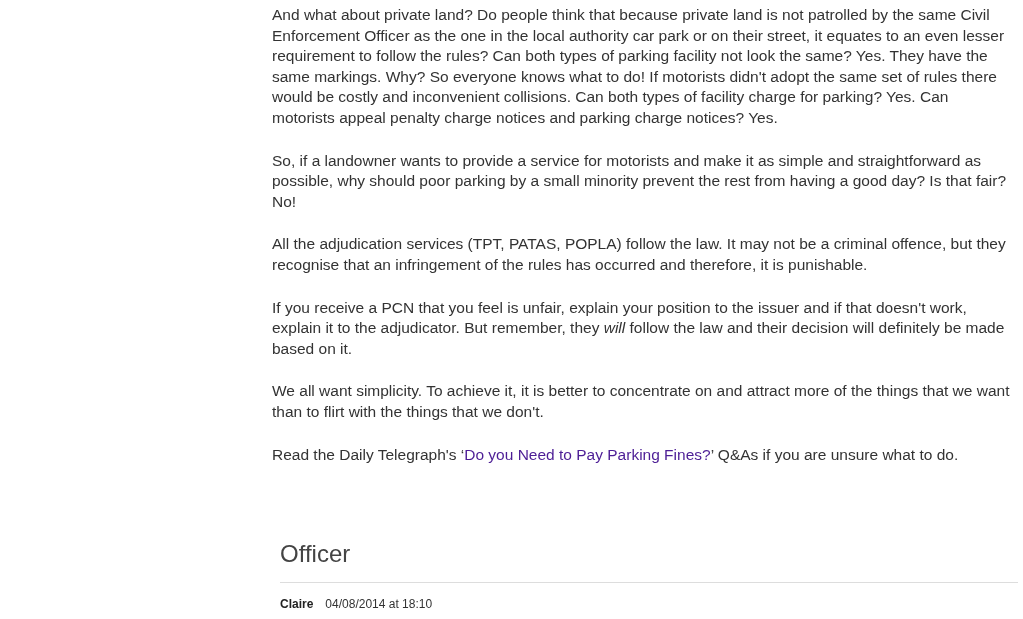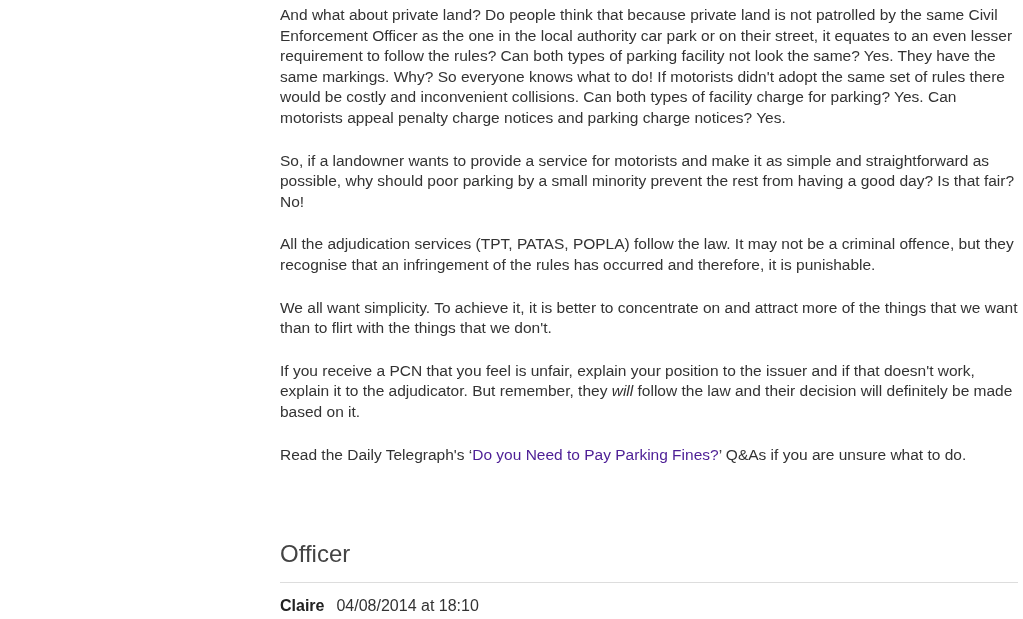--- a/index.html
+++ b/index.html
@@ -15,21 +15,21 @@
     overflow: hidden;
   }
   .page {
     position: relative;
     width: 1023px;
     height: 619px;
     box-sizing: border-box;
   }
   .article {
     position: absolute;
-    left: 280px;
+    left: 272px;
     top: 0px;
     width: 738px;
   }
   .para {
     font-size: 15.5px;
     line-height: 20.6px;
     color: #333333;
     margin: 0 0 22px 0;
     text-align: left;
     letter-spacing: 0.0px;
@@ -55,21 +55,21 @@
     font-size: 24px;
     font-weight: normal;
     color: #444444;
     margin: 0;
     padding: 0 0 14px 0;
     border-bottom: 1px solid #dddddd;
     letter-spacing: 0px;
   }
   .comment {
     padding-top: 14px;
-    font-size: 16px;
+    font-size: 12px;
     color: #333333;
   }
   .comment-author {
     font-weight: bold;
     color: #222222;
   }
   .comment-date {
     color: #333333;
     margin-left: 12px;
   }
@@ -80,23 +80,23 @@
 <div class="page">
 
   <div class="article">
 
     <p class="para first"> And what about private land?  Do people think that because private land is not patrolled by the same Civil Enforcement Officer as the one in the local authority car park or on their street, it equates to an even lesser requirement to follow the rules?  Can both types of parking facility not look the same?  Yes.  They have the same markings.  Why?  So everyone knows what to do!  If motorists didn't adopt the same set of rules there would be costly and inconvenient collisions.  Can both types of facility charge for parking?  Yes.  Can motorists appeal penalty charge notices and parking charge notices?  Yes.</p>
 
     <p class="para">So, if a landowner wants to provide a service for motorists and make it as simple and straightforward as possible, why should poor parking by a small minority prevent the rest from having a good day?  Is that fair? No!</p>
 
     <p class="para">All the adjudication services (TPT, PATAS, POPLA) follow the law.  It may not be a criminal offence, but they recognise that an infringement of the rules has occurred and therefore, it is punishable.</p>
 
+    <p class="para"><span>If you receive a PCN that you feel is unfair, explain your position to the issuer and if that doesn't work, explain it to the adjudicator.  But remember, they </span><em>will</em><span> follow the law and their decision will definitely be made based on it.</span></p>
+
     <p class="para">We all want simplicity.  To achieve it, it is better to concentrate on and attract more of the things that we want than to flirt with the things that we don't.</p>
-
-    <p class="para"><span>If you receive a PCN that you feel is unfair, explain your position to the issuer and if that doesn't work, explain it to the adjudicator.  But remember, they </span><em>will</em><span> follow the law and their decision will definitely be made based on it.</span></p>
 
 
     <p class="para"><span>Read the Daily Telegraph's ‘</span><a class="link-strong" href="#">Do you Need to Pay Parking Fines?</a><span>’ Q&amp;As if you are unsure what to do.</span></p>
 
   </div>
 
   <div class="comments-section">
     <h2 class="comments-title">Officer</h2>
 
     <div class="comment">

